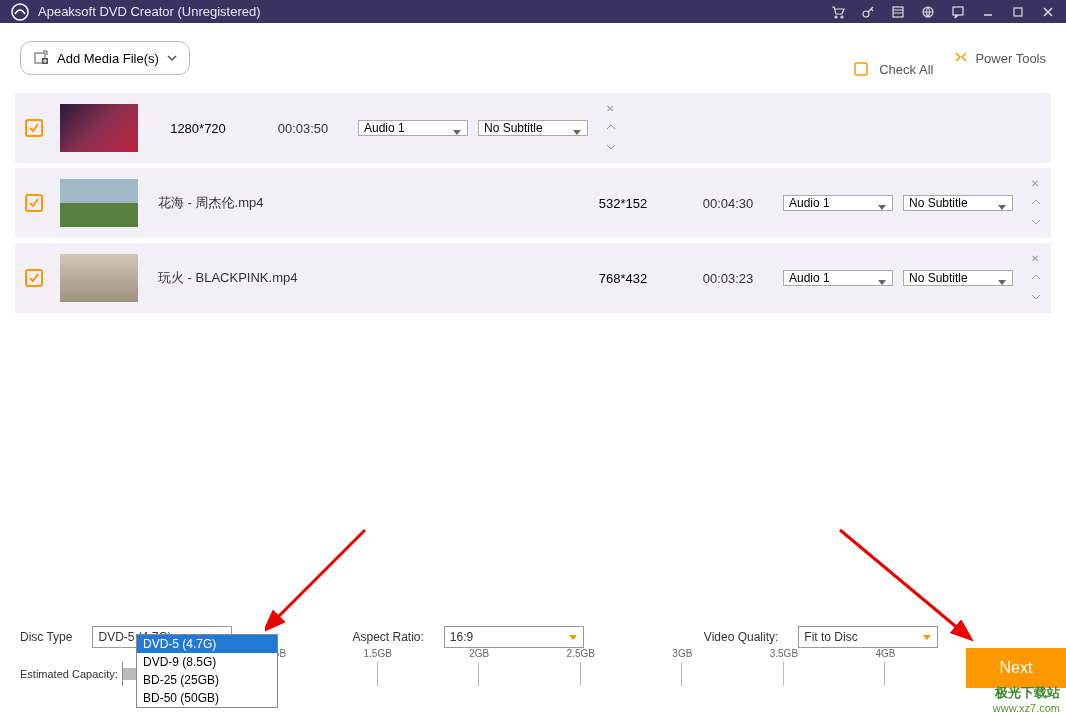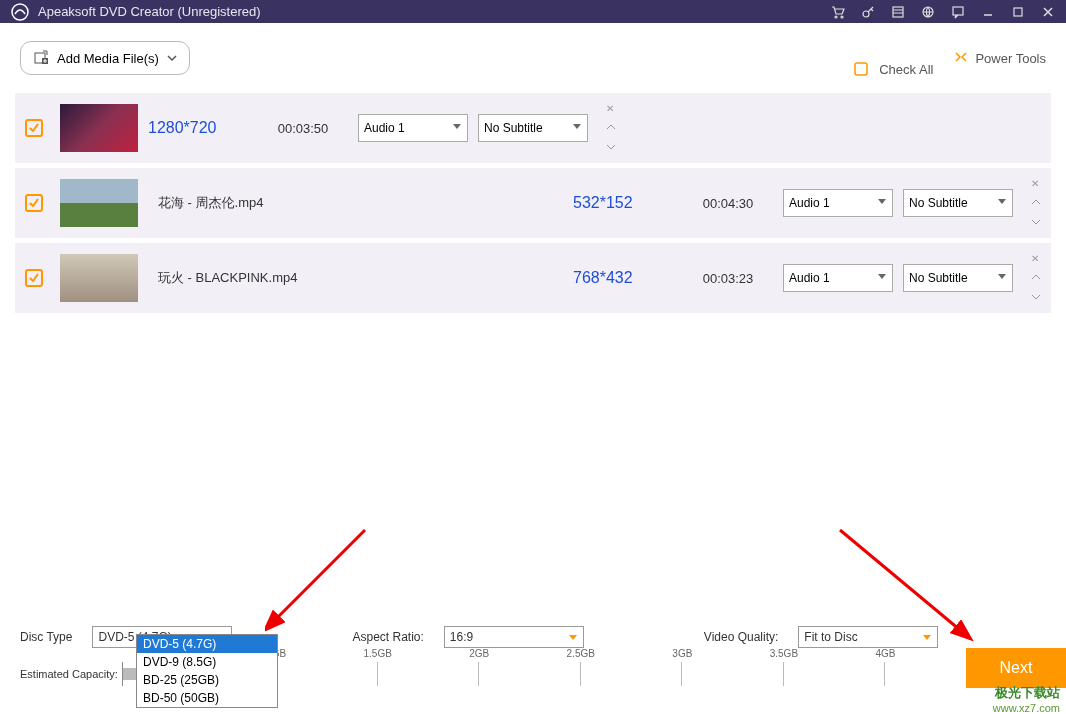--- a/index.html
+++ b/index.html
@@ -18,23 +18,23 @@
 .power-tools { display: flex; align-items: center; gap: 6px; font-size: 13px; color: #555; cursor: pointer; }
 
 .media-list { padding: 0 15px; }
 .media-row { background: #f2eff7; height: 70px; display: flex; align-items: center; padding: 0 10px 0 45px; margin-bottom: 5px; gap: 10px; position: relative; }
 .row-check { position: absolute; left: 10px; width: 18px; height: 18px; border: 2px solid #ff9800; border-radius: 3px; display: flex; align-items: center; justify-content: center; }
 .thumb { width: 78px; height: 48px; background: #555; }
 .thumb.t1 { background: linear-gradient(135deg, #2a1a3a, #8a3050, #c02040); }
 .thumb.t2 { background: linear-gradient(180deg, #a0b8c8 50%, #5a8040 50%); }
 .thumb.t3 { background: linear-gradient(180deg, #d0c8b8, #a09080); }
 .filename { flex: 1; font-size: 13px; color: #333; padding-left: 10px; }
-.resolution { width: 100px; font-size: 16px; color: #1d4ed8; text-align: left; }
+.resolution { width: 100px; font-size: 13px; color: #000000; text-align: center; }
 .duration { width: 90px; font-size: 13px; color: #333; text-align: center; }
-.select { width: 110px; height: 28px; border: 1px solid #aaa; font-size: 12px; padding: 0 20px 0 5px; background: #fff; position: relative; display: flex; align-items: center; }
+.select { width: 110px; height: 16px; border: 1px solid #aaa; font-size: 12px; padding: 0 20px 0 5px; background: #fff; position: relative; display: flex; align-items: center; }
 .select::after { content: ''; position: absolute; right: 6px; top: 9px; border-left: 4px solid transparent; border-right: 4px solid transparent; border-top: 5px solid #666; }
 .row-icons { display: flex; flex-direction: column; gap: 2px; margin-left: 8px; color: #999; }
 
 .bottom-panel { position: absolute; bottom: 0; left: 0; right: 0; height: 102px; padding: 14px 20px 0 20px; background: #fff; }
 .bottom-row1 { display: flex; align-items: center; gap: 20px; font-size: 12px; color: #333; margin-bottom: 14px; }
 .bottom-row1 .lbl { }
 .bottom-row1 .sel { width: 140px; height: 22px; border: 1px solid #999; font-size: 12px; padding: 0 20px 0 5px; background: #fff; position: relative; display: flex; align-items: center; }
 .bottom-row1 .sel::after { content: ''; position: absolute; right: 6px; top: 8px; border-left: 4px solid transparent; border-right: 4px solid transparent; border-top: 5px solid #ff9800; }
 .bottom-row1 .gap { width: 80px; }
 .bottom-row2 { display: flex; align-items: center; font-size: 11px; color: #333; gap: 4px; }

